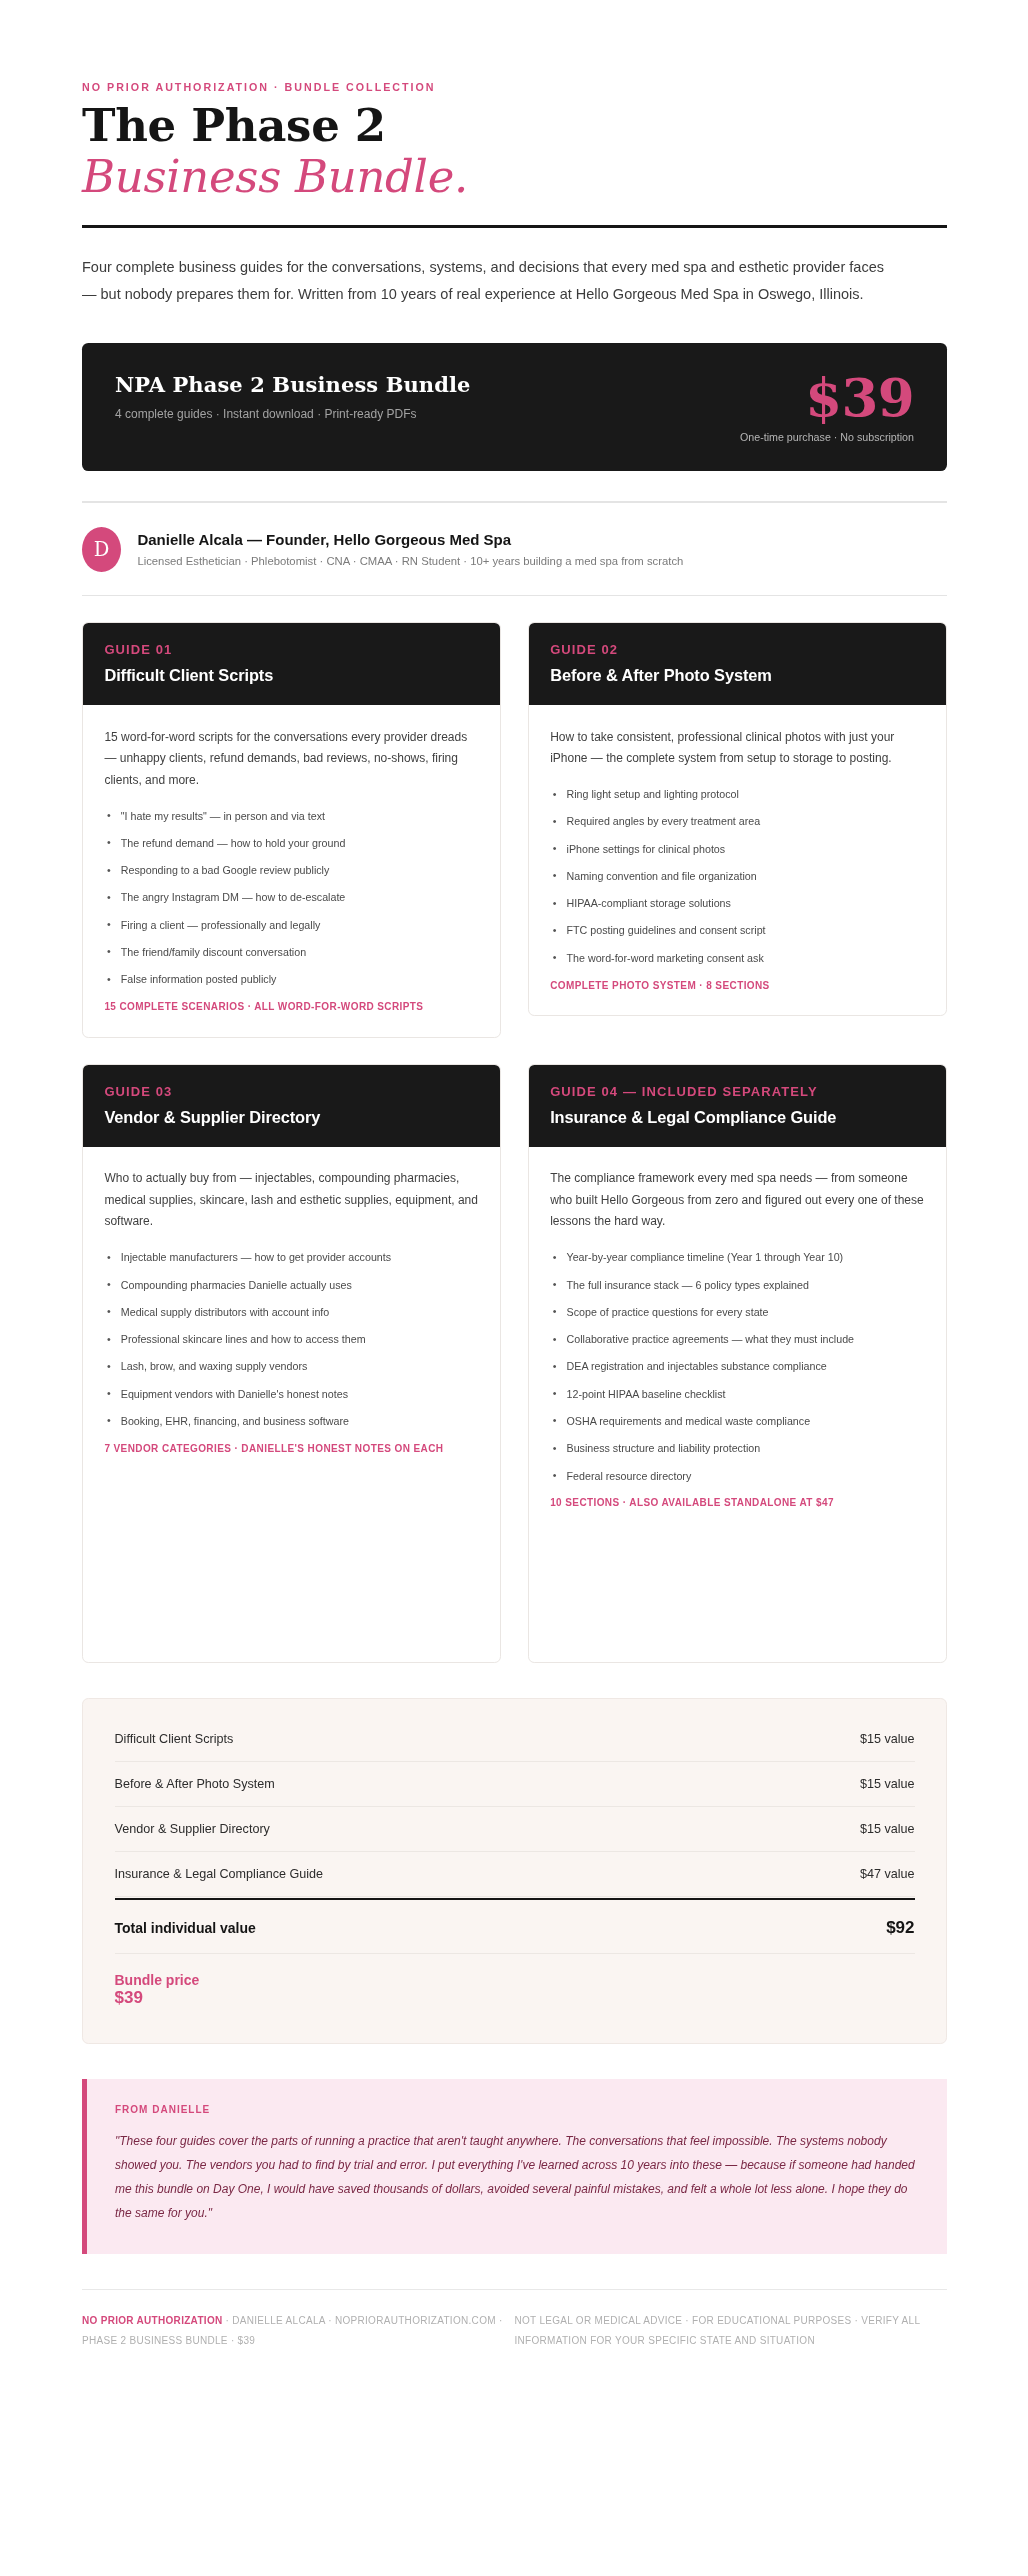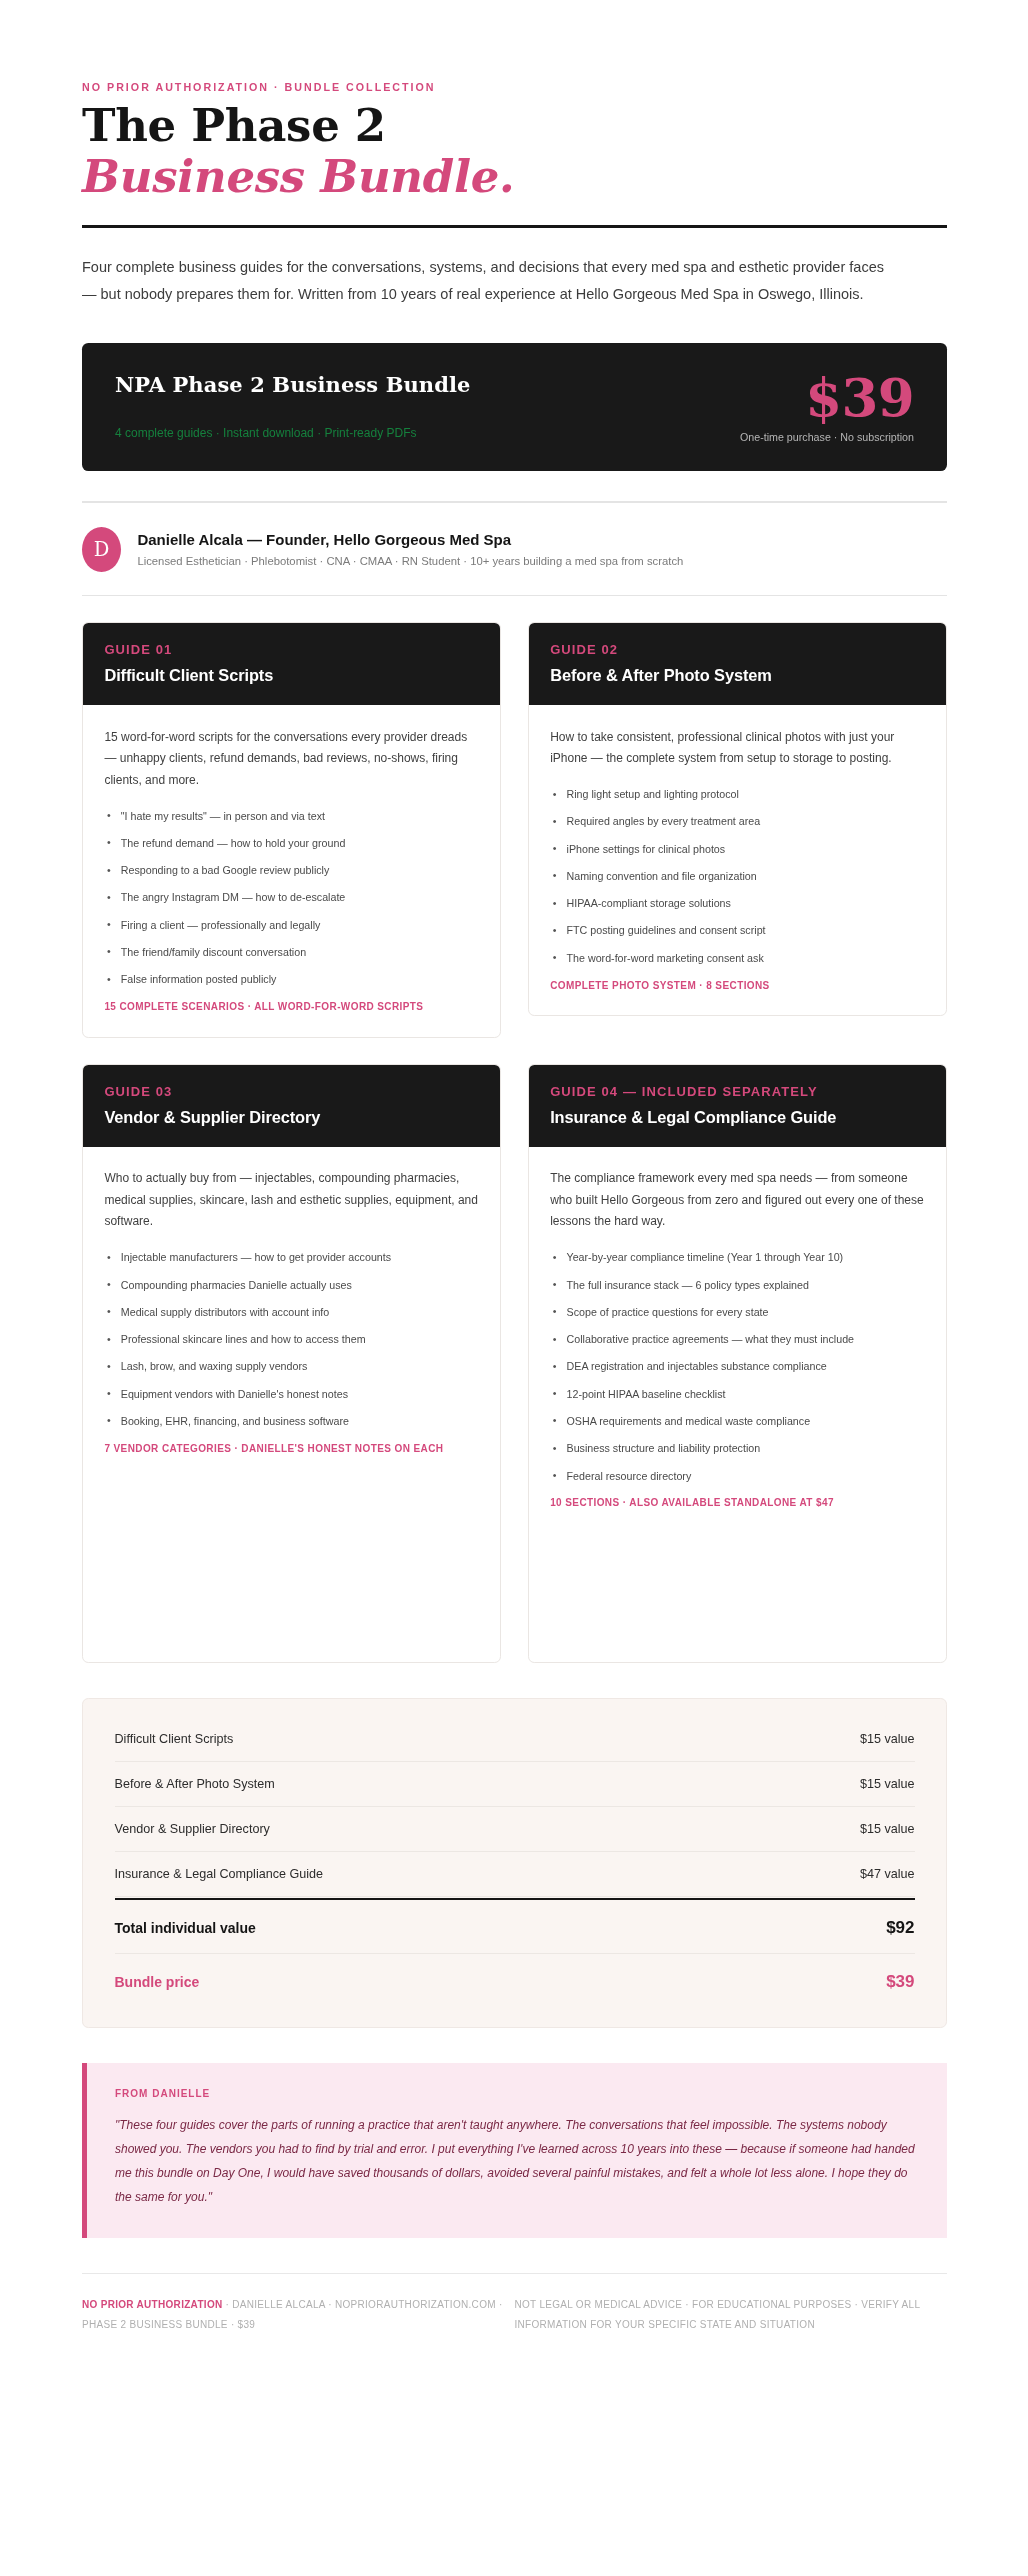--- a/index.html
+++ b/index.html
@@ -32,21 +32,21 @@
   .title-line1 {
     font-family: "DejaVu Serif", serif;
     font-weight: 700;
     font-size: 45px;
     line-height: 1.07;
     color: #151515;
     letter-spacing: -0.3px;
   }
   .title-line2 {
     font-family: "DejaVu Serif", serif;
-    font-weight: 700;
+    font-weight: 400;
     font-style: italic;
     font-size: 45px;
     line-height: 1.07;
     color: #d4497c;
     letter-spacing: -0.3px;
     margin-top: 2.5px;
   }
   .rule-thick {
     height: 3.2px;
     background: #151515;
@@ -73,23 +73,23 @@
   }
   .banner-left { padding-bottom: 1.3px; }
   .banner-title {
     font-family: "DejaVu Serif", serif;
     font-weight: 700;
     font-size: 21px;
     color: #ffffff;
     letter-spacing: 0.1px;
   }
   .banner-sub {
-    margin-top: 29px;
+    margin-top: 10px;
     font-size: 12px;
-    color: #15803d;
+    color: #a3a3a3;
   }
   .banner-right { text-align: right; }
   .banner-price {
     font-family: "DejaVu Serif", serif;
     font-weight: 700;
     font-size: 53px;
     line-height: 0.95;
     color: #d4497c;
     letter-spacing: -0.6px;
   }
@@ -240,20 +240,21 @@
     font-size: 14px; font-weight: 700; color: #151515;
   }
   .value-total .amount {
     font-size: 17px; font-weight: 700; color: #151515;
   }
   .value-bundle {
     display: flex;
     justify-content: space-between;
     align-items: baseline;
     padding: 17.7px 0 5px 0;
+    flex-direction: column;
   }
   .value-bundle .label {
     font-size: 14px; font-weight: 700; color: #d4497c;
   }
   .value-bundle .amount {
     font-size: 17px; font-weight: 700; color: #d4497c;
   }
 
   
   .quote {

